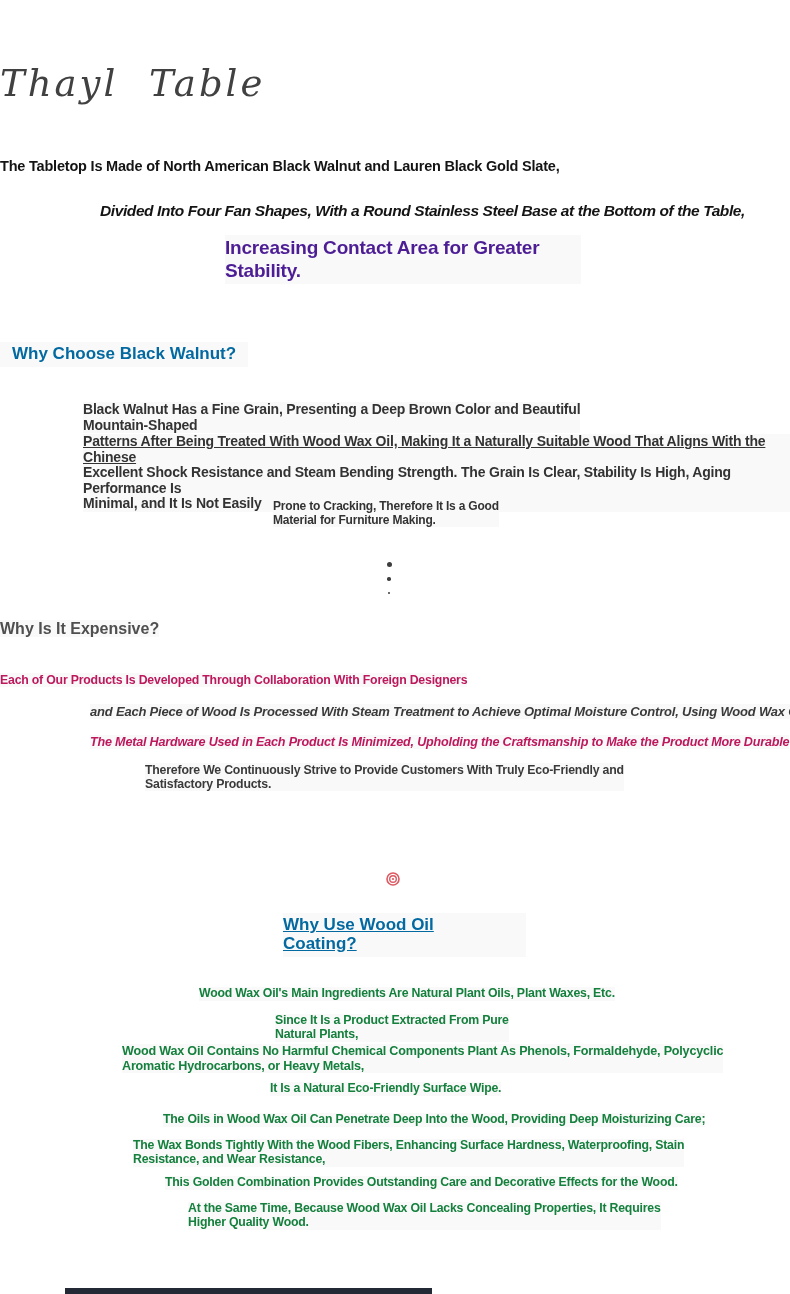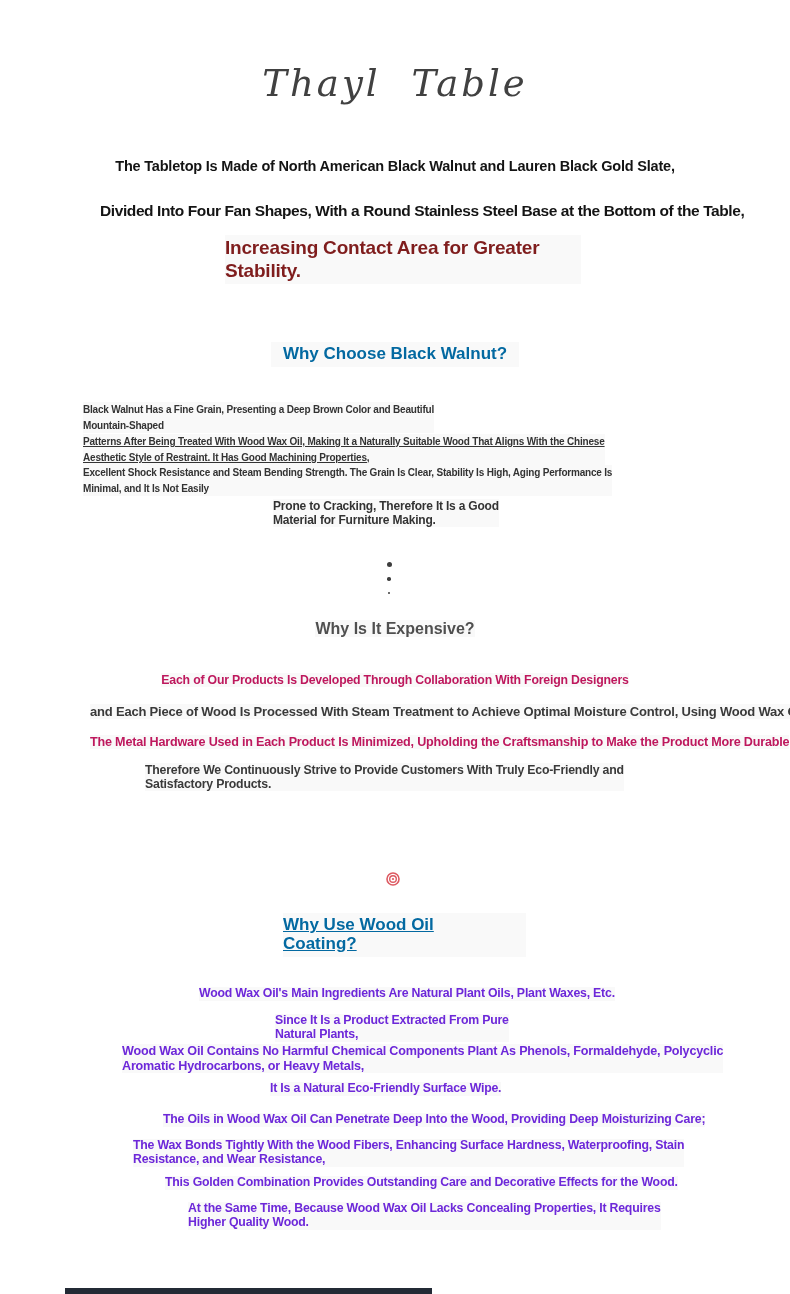--- a/index.html
+++ b/index.html
@@ -3,51 +3,51 @@
 <meta charset="utf-8">
 <style>
   html,body{margin:0;padding:0;background:#ffffff;}
   #page{
     position:relative;width:790px;height:1294px;background:#ffffff;
     overflow:hidden;font-family:"Liberation Sans",sans-serif;color:#333;
   }
   .abs{position:absolute;}
   .b{font-weight:bold;letter-spacing:-0.2px;}
   .pre{white-space:pre-line;}
-  .nowrap{white-space:nowrap;}
-  .center{left:0;right:0;text-align:center;}
+  .nowrap{white-space:nowrap;font-style:italic;}
+  .center{left:0;right:0;}
   .hl{background:#f9f9f9;}
 
   .title{
     top:62px;font-family:"DejaVu Serif","Liberation Serif",serif;
     font-style:italic;font-size:37px;letter-spacing:3px;word-spacing:16px;
     color:#414141;font-weight:normal;
   }
   .intro1{top:158px;font-size:14.5px;color:#141414;}
   .intro2{top:202px;left:100px;font-size:15.5px;letter-spacing:-0.4px;color:#141414;}
-  .intro3{top:235px;left:225px;font-size:19px;line-height:23px;color:#7f1d1d;padding:1px 42px 2px 0;}
+  .intro3{top:235px;left:225px;font-size:19px;line-height:23px;color:#4c1d95;padding:1px 42px 2px 0;}
 
   .h2{font-size:17px;font-weight:bold;color:#0369a1;letter-spacing:0;}
   .h2a{top:342px;}
   .h2a .hl{display:inline-block;padding:2px 12px 3px 12px;}
   .h2b{top:620px;font-size:16px;color:#4f4f4f;}
   .h2c{top:913px;left:283px;line-height:19px;padding:2px 92px 4px 0;text-decoration:underline;}
 
-  .body-txt{font-size:10px;line-height:15.7px;color:#333;}
+  .body-txt{font-size:14px;line-height:15.7px;color:#333;}
   .wp1{top:402px;left:83px;}
   .wp2{top:434px;left:83px;text-decoration:underline;}
   .wp3{top:465px;left:83px;}
   .wp4{top:499px;left:273px;font-size:12px;line-height:14px;}
 
   .ep1{top:673px;font-size:12.3px;color:#be185d;}
   .ep2{top:704px;left:90px;font-size:13px;letter-spacing:-0.2px;color:#3a3a3a;}
   .ep3{top:735px;left:90px;font-size:12.6px;letter-spacing:-0.2px;color:#be185d;}
   .ep4{top:763px;left:145px;font-size:12.3px;line-height:14px;color:#3a3a3a;}
 
-  .op{font-size:12.3px;line-height:13.8px;color:#6d28d9;}
+  .op{font-size:12.3px;line-height:13.8px;color:#15803d;}
   .op1{top:987px;left:199px;}
   .op2{top:1014px;left:275px;}
   .op3{top:1044px;left:122px;font-size:12.6px;line-height:14.5px;}
   .op4{top:1082px;left:270px;}
   .op5{top:1113px;left:163px;}
   .op6{top:1139px;left:133px;}
   .op7{top:1176px;left:165px;}
   .op8{top:1202px;left:188px;}
 
   .dots{top:560px;left:380px;width:18px;display:flex;flex-direction:column;align-items:center;}

